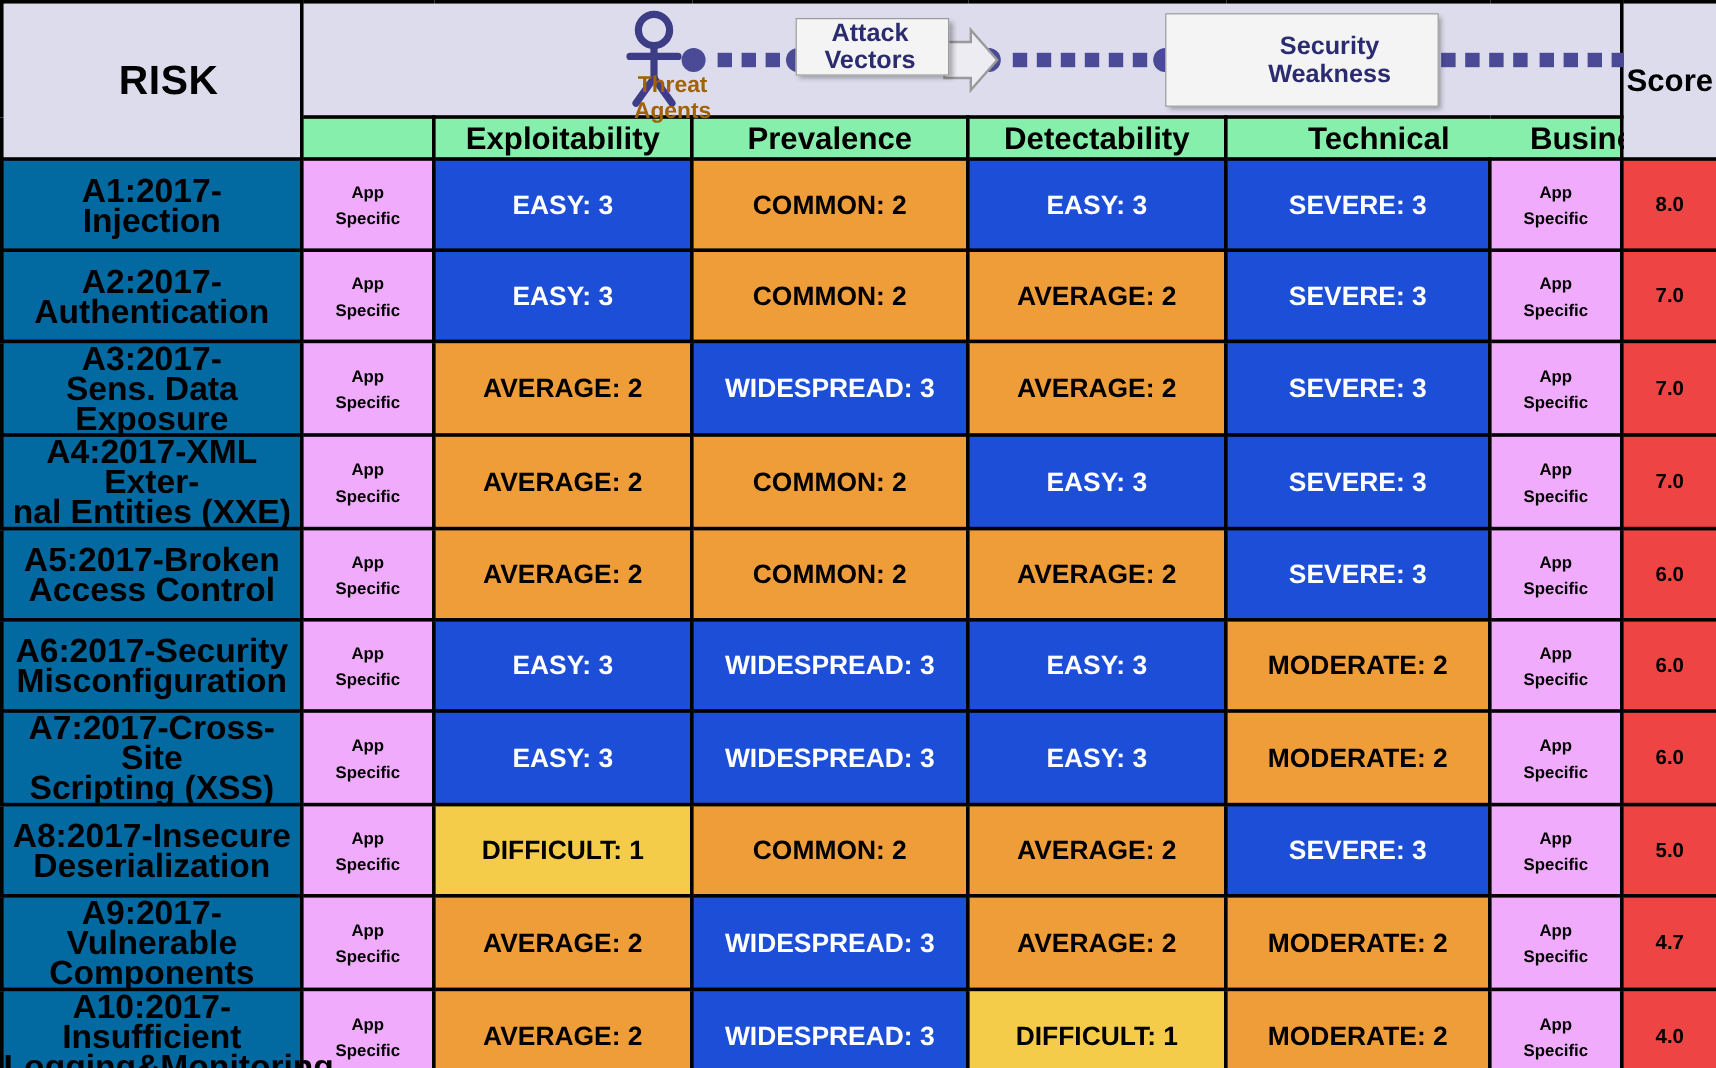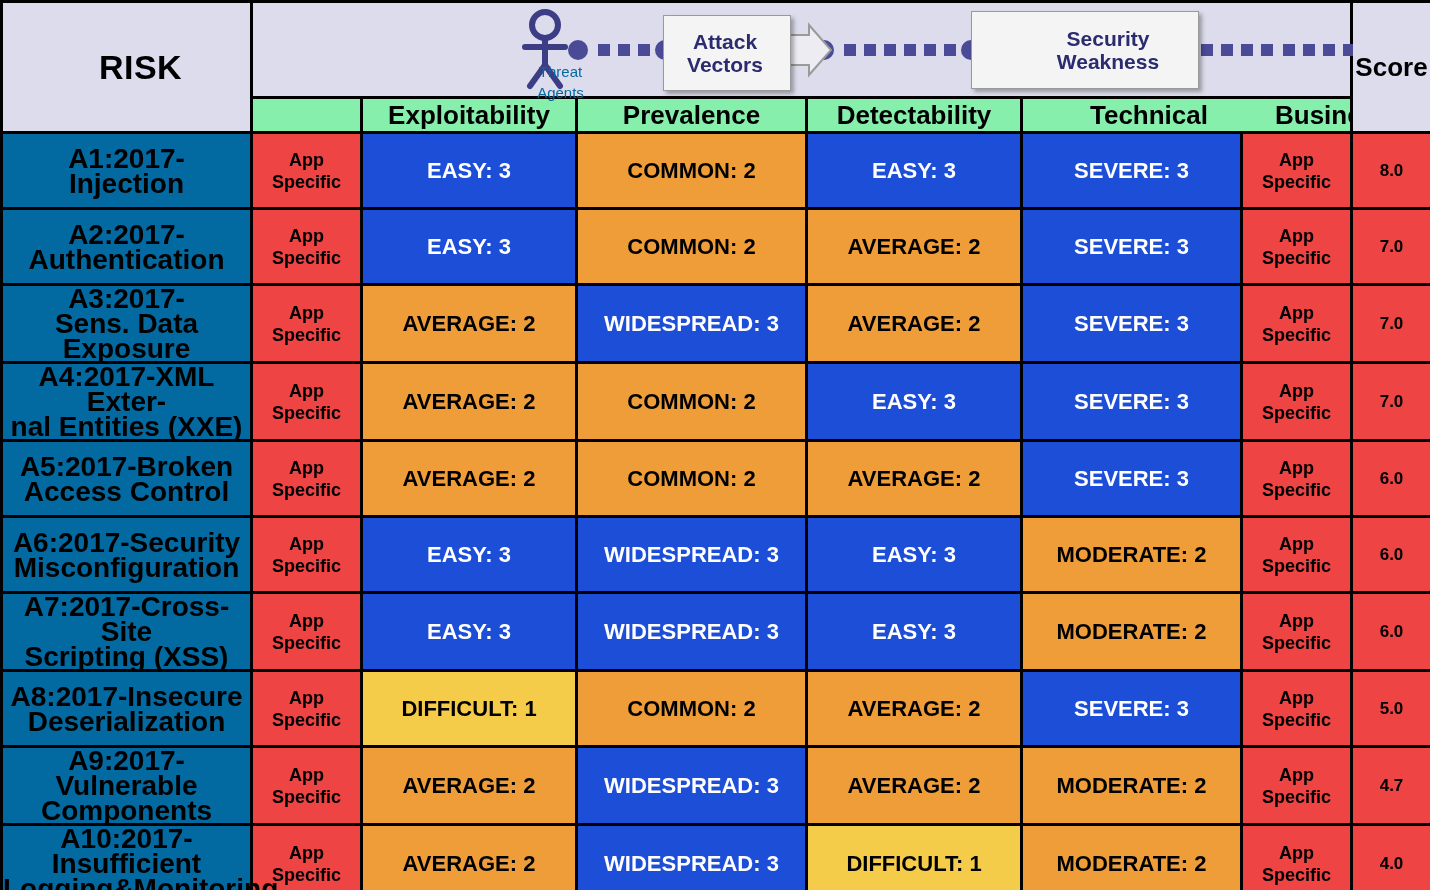--- a/index.html
+++ b/index.html
@@ -66,37 +66,37 @@
     width: 1430px; height: 100px;
     pointer-events: none;
   }
   .flow-layer { position: absolute; left: 0; top: 0; width: 1430px; height: 100px; }
 
   .agent-label {
     position: absolute;
     left: 255px; top: 58px;
     width: 105px;
     text-align: center;
-    color: #0369a1;
-    font-size: 15px; font-weight: normal;
+    color: #a16207;
+    font-size: 19px; font-weight: bold;
     line-height: 21px;
   }
 
   .flowbox {
     position: absolute;
     background: #f4f4f4;
     border: 1px solid #9a9a9a;
     box-shadow: 3px 3px 4px rgba(0,0,0,0.30);
     display: flex; align-items: center; justify-content: center;
     color: #2b2b70;
     font-weight: bold;
     line-height: 23px;
     text-align: center;
   }
-  #box-attack   { left: 410px; top: 12px; width: 128px; height: 76px; font-size: 21px; padding-right: 4px;}
+  #box-attack   { left: 410px; top: 12px; width: 128px; height: 48px; font-size: 21px; padding-right: 4px;}
   #box-weak     { left: 718px; top: 8px;  width: 228px; height: 78px; font-size: 21px; padding-left: 46px;}
 
   .cylinder {
     position: absolute;
     left: 1163px; top: 8px; width: 120px; height: 80px;
     color: #2b2b70; font-size: 21px; font-weight: bold;
     display: flex; align-items: center; justify-content: center;
     padding-left: 10px;
   }
 
@@ -104,22 +104,22 @@
   tr.data-row td { height: 76px; }
   td.risk-name {
     background: #0369a1;
     text-align: left;
     padding: 4px 4px 4px 6px;
     font-size: 28px;
     line-height: 25px;
     color: #000;
   }
   td.appspec {
-    background: #ef4444;
-    font-size: 18px; line-height: 22px; color: #000;
+    background: #f0abfc;
+    font-size: 14px; line-height: 22px; color: #000;
   }
   td.score {
     background: #ef4444;
     font-size: 17px; color: #000;
   }
   td.cellval { font-size: 22px; color: #000; }
   td.cellval.light { color: #ffffff; }
 
   .lvl-3hi { background: #1d4ed8; }
   .lvl-2md { background: #ef9d39; }

